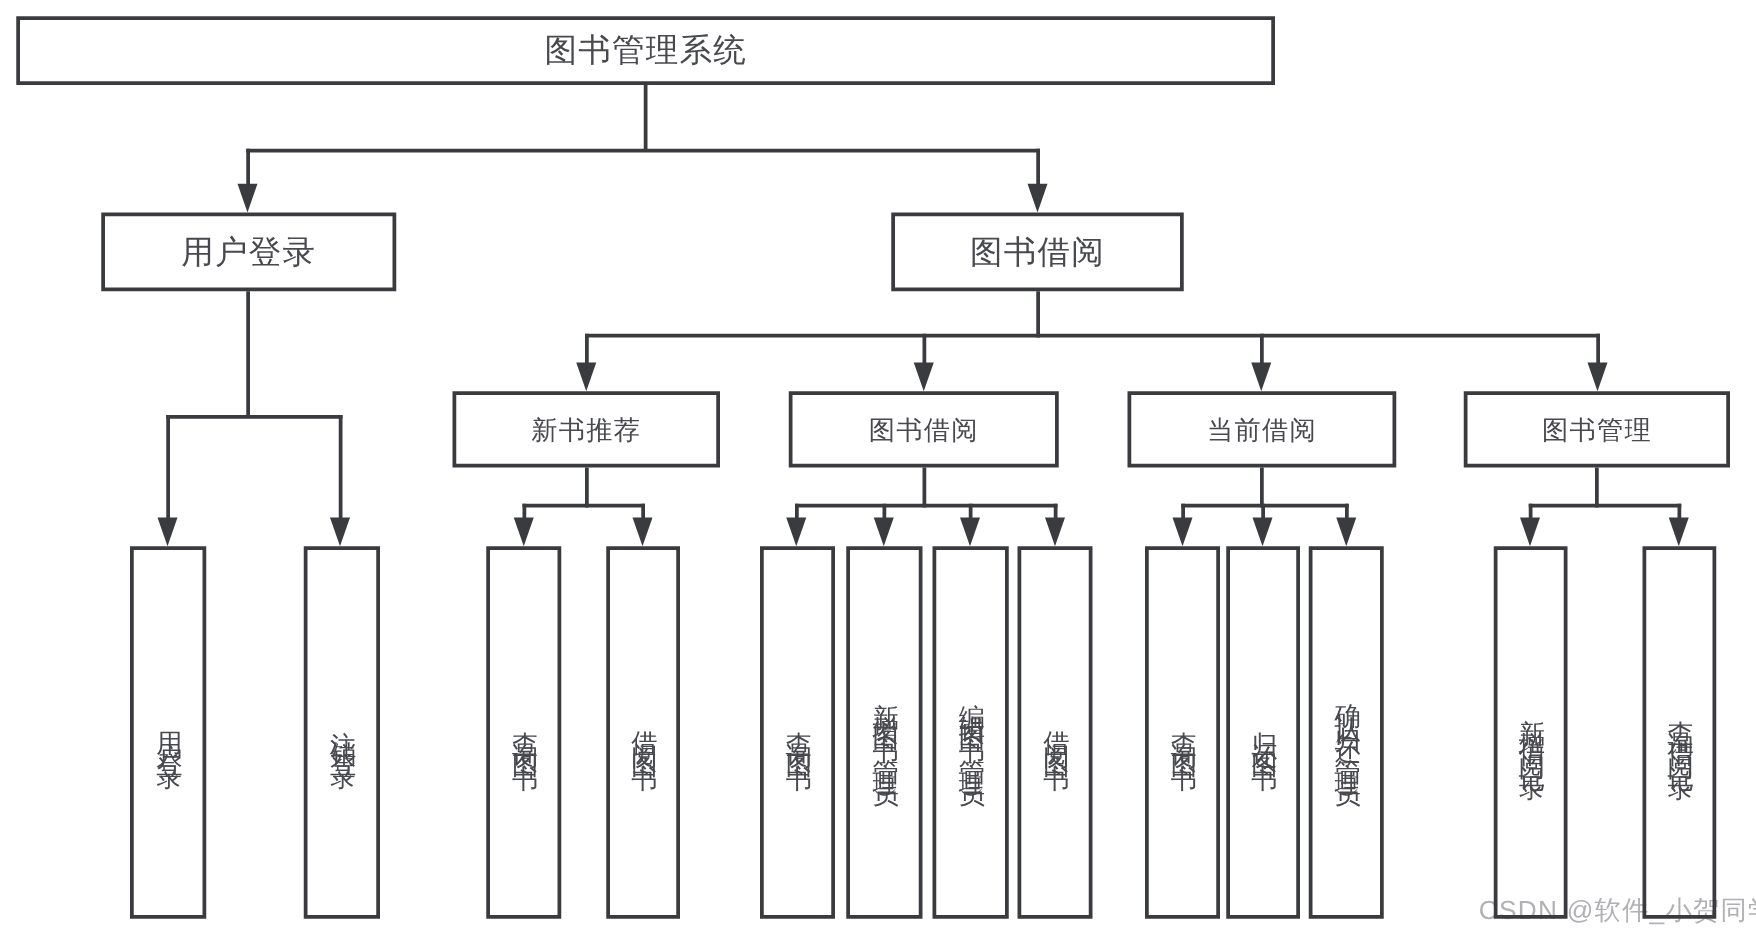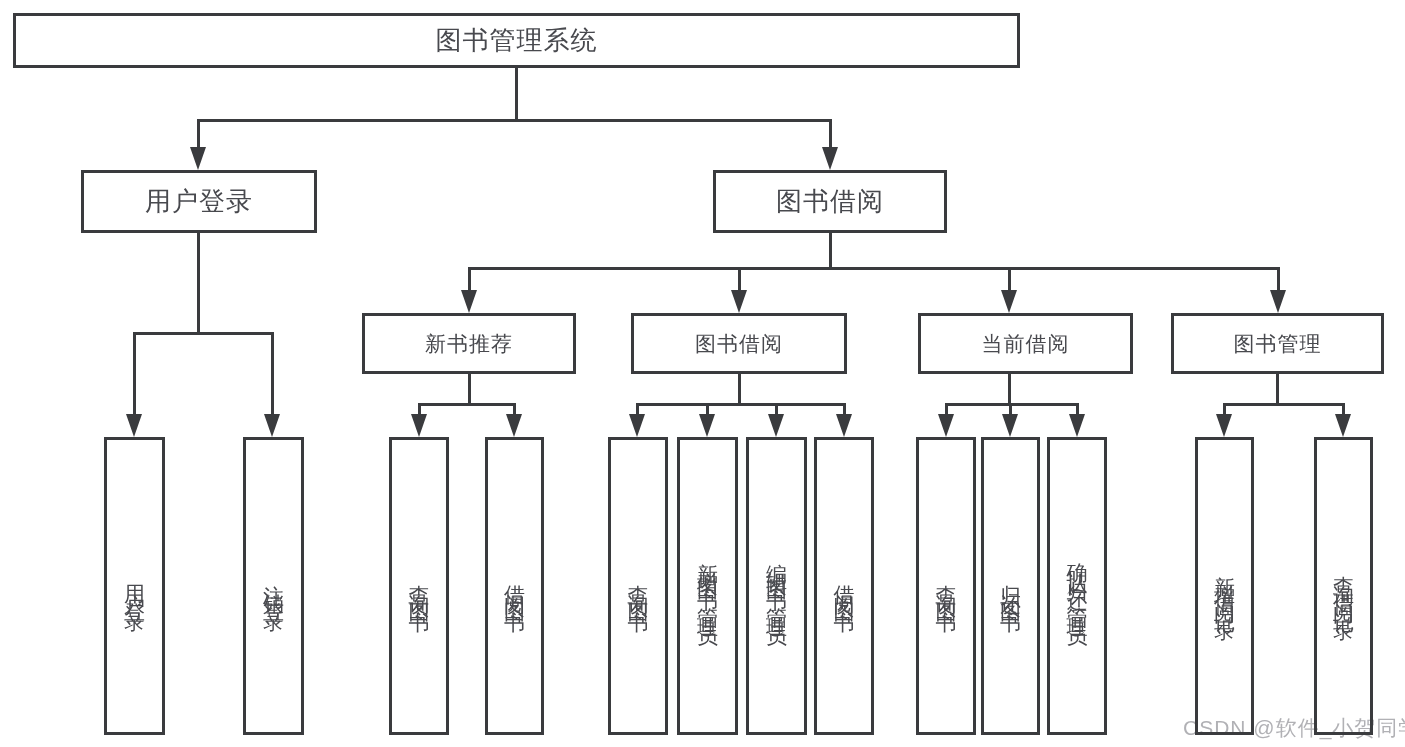--- a/index.html
+++ b/index.html
@@ -125,21 +125,21 @@
   <div class="node" style="left:13px;top:13px;width:1007px;height:55px;">图书管理系统</div>
 
   <div class="node" style="left:81px;top:170px;width:236px;height:63px;">用户登录</div>
 
   <div class="node" style="left:713px;top:170px;width:234px;height:63px;">图书借阅</div>
 
   <div class="node lvl2" style="left:631px;top:313px;width:216px;height:61px;">图书借阅</div>
 
   <div class="node lvl2" style="left:362px;top:313px;width:214px;height:61px;">新书推荐</div>
 
-  <div class="node lvl2" style="left:902px;top:313px;width:215px;height:61px;margin-left:16px;">当前借阅</div>
+  <div class="node lvl2" style="left:902px;top:313px;width:215px;height:61px;">当前借阅</div>
 
   <div class="node lvl2" style="left:1171px;top:313px;width:213px;height:61px;">图书管理</div>
 
   <div class="leaf" style="left:104px;width:61px;">用户登录</div>
 
   <div class="leaf" style="left:243px;width:61px;">注销登录</div>
 
   <div class="leaf" style="left:389px;width:60px;">查询图书</div>
 
   <div class="leaf" style="left:485px;width:59px;">借阅图书</div>

